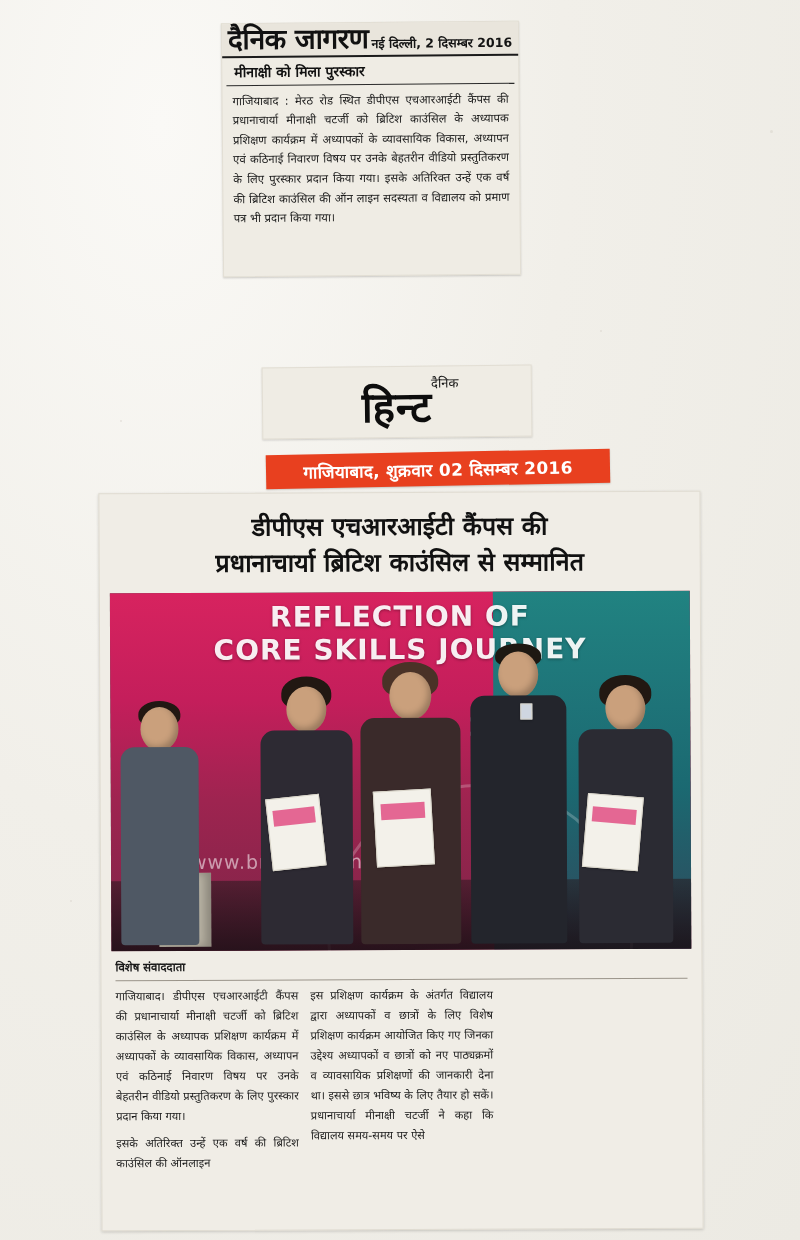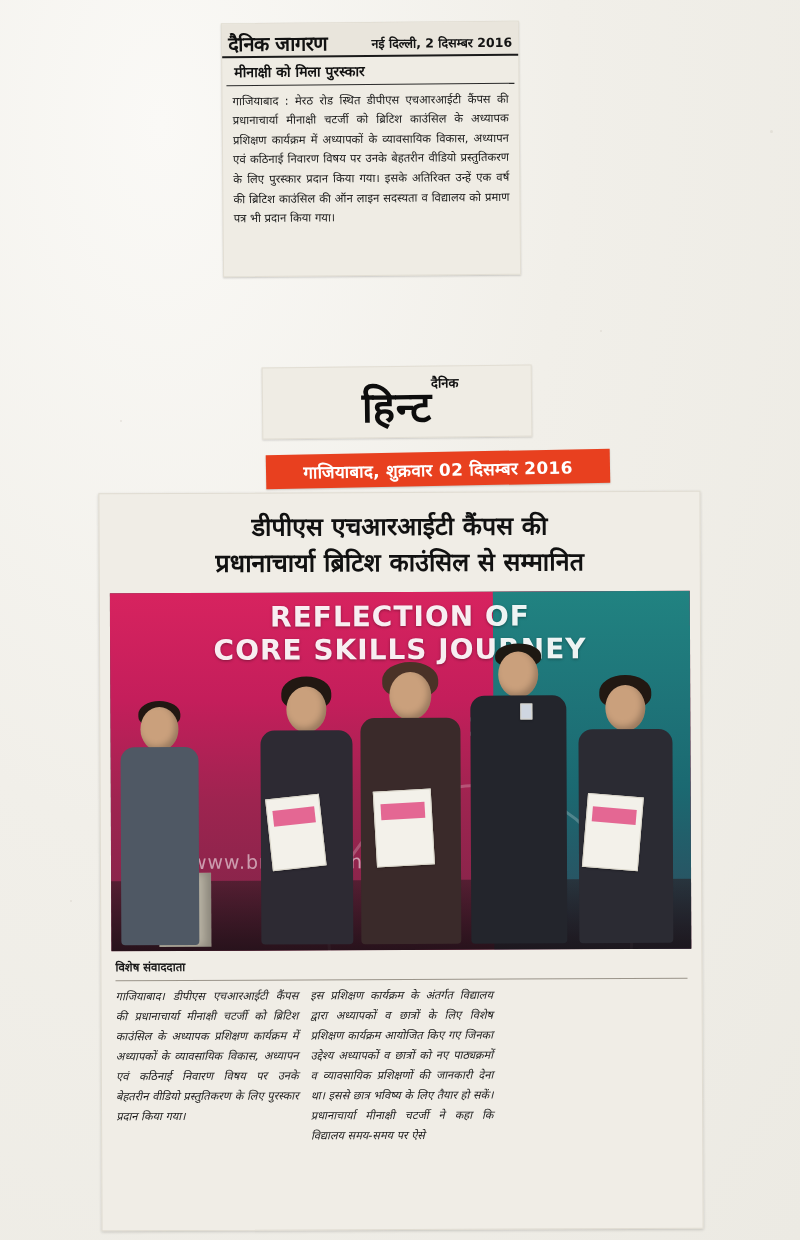--- a/index.html
+++ b/index.html
@@ -46,21 +46,21 @@
     border-bottom: 2px solid #1a1a1a;
     display: flex;
     align-items: flex-end;
     padding: 0 6px 2px 6px;
     box-sizing: border-box;
     background: #e9e5dc;
   }
   .jagran-logo {
     font-family: "DejaVu Sans", sans-serif;
     font-weight: bold;
-    font-size: 20px;
+    font-size: 28px;
     color: #111;
     letter-spacing: -0.5px;
     line-height: 1;
   }
   .jagran-date {
     margin-left: auto;
     font-size: 12.5px;
     color: #141414;
     font-weight: bold;
     padding-bottom: 1px;
@@ -96,21 +96,21 @@
     display: flex;
     align-items: center;
     justify-content: center;
   }
   .hint-wrap {
     text-align: center;
     line-height: 1;
   }
   .hint-small {
     font-size: 13px;
-    font-weight: bold;
+    font-weight: normal;
     color: #111;
     margin-bottom: -2px;
     margin-left: 96px;
   }
   .hint-big {
     font-size: 42px;
     font-weight: bold;
     color: #0d0d0d;
     letter-spacing: 1px;
     line-height: .95;
@@ -279,21 +279,21 @@
     padding: 0 14px 10px 14px;
     box-sizing: border-box;
   }
   .col {
     flex: 1;
     font-size: 11.2px;
     line-height: 1.78;
     color: #1c1c1c;
     text-align: justify;
   }
-  .col p { margin: 0 0 7px 0; font-style: italic; }
+  .col p { margin: 0 0 7px 0; }
   .rule-h {
     height: 1px;
     background: #9a948a;
     margin: 2px 14px 6px 14px;
   }
 </style>
 </head>
 <body>
 
 <div class="page">
@@ -384,20 +384,21 @@
           </div>
       </div>
     </div>
 
     <div class="byline">विशेष संवाददाता</div>
     <div class="rule-h"></div>
 
     <div class="cols">
       <div class="col">
         <p class="lead">गाजियाबाद। डीपीएस एचआरआईटी कैंपस की प्रधानाचार्या मीनाक्षी चटर्जी को ब्रिटिश काउंसिल के अध्यापक प्रशिक्षण कार्यक्रम में अध्यापकों के व्यावसायिक विकास, अध्यापन एवं कठिनाई निवारण विषय पर उनके बेहतरीन वीडियो प्रस्तुतिकरण के लिए पुरस्कार प्रदान किया गया।</p>
+        <p>इसके अतिरिक्त उन्हें एक वर्ष की ब्रिटिश काउंसिल की ऑनलाइन</p>
       </div>
       <div class="col">
         <p>इस प्रशिक्षण कार्यक्रम के अंतर्गत विद्यालय द्वारा अध्यापकों व छात्रों के लिए विशेष प्रशिक्षण कार्यक्रम आयोजित किए गए जिनका उद्देश्य अध्यापकों व छात्रों को नए पाठ्यक्रमों व व्यावसायिक प्रशिक्षणों की जानकारी देना था। इससे छात्र भविष्य के लिए तैयार हो सकें। प्रधानाचार्या मीनाक्षी चटर्जी ने कहा कि विद्यालय समय-समय पर ऐसे</p>
       </div>
       <div class="col">
       </div>
     </div>
 
   </div>
 

